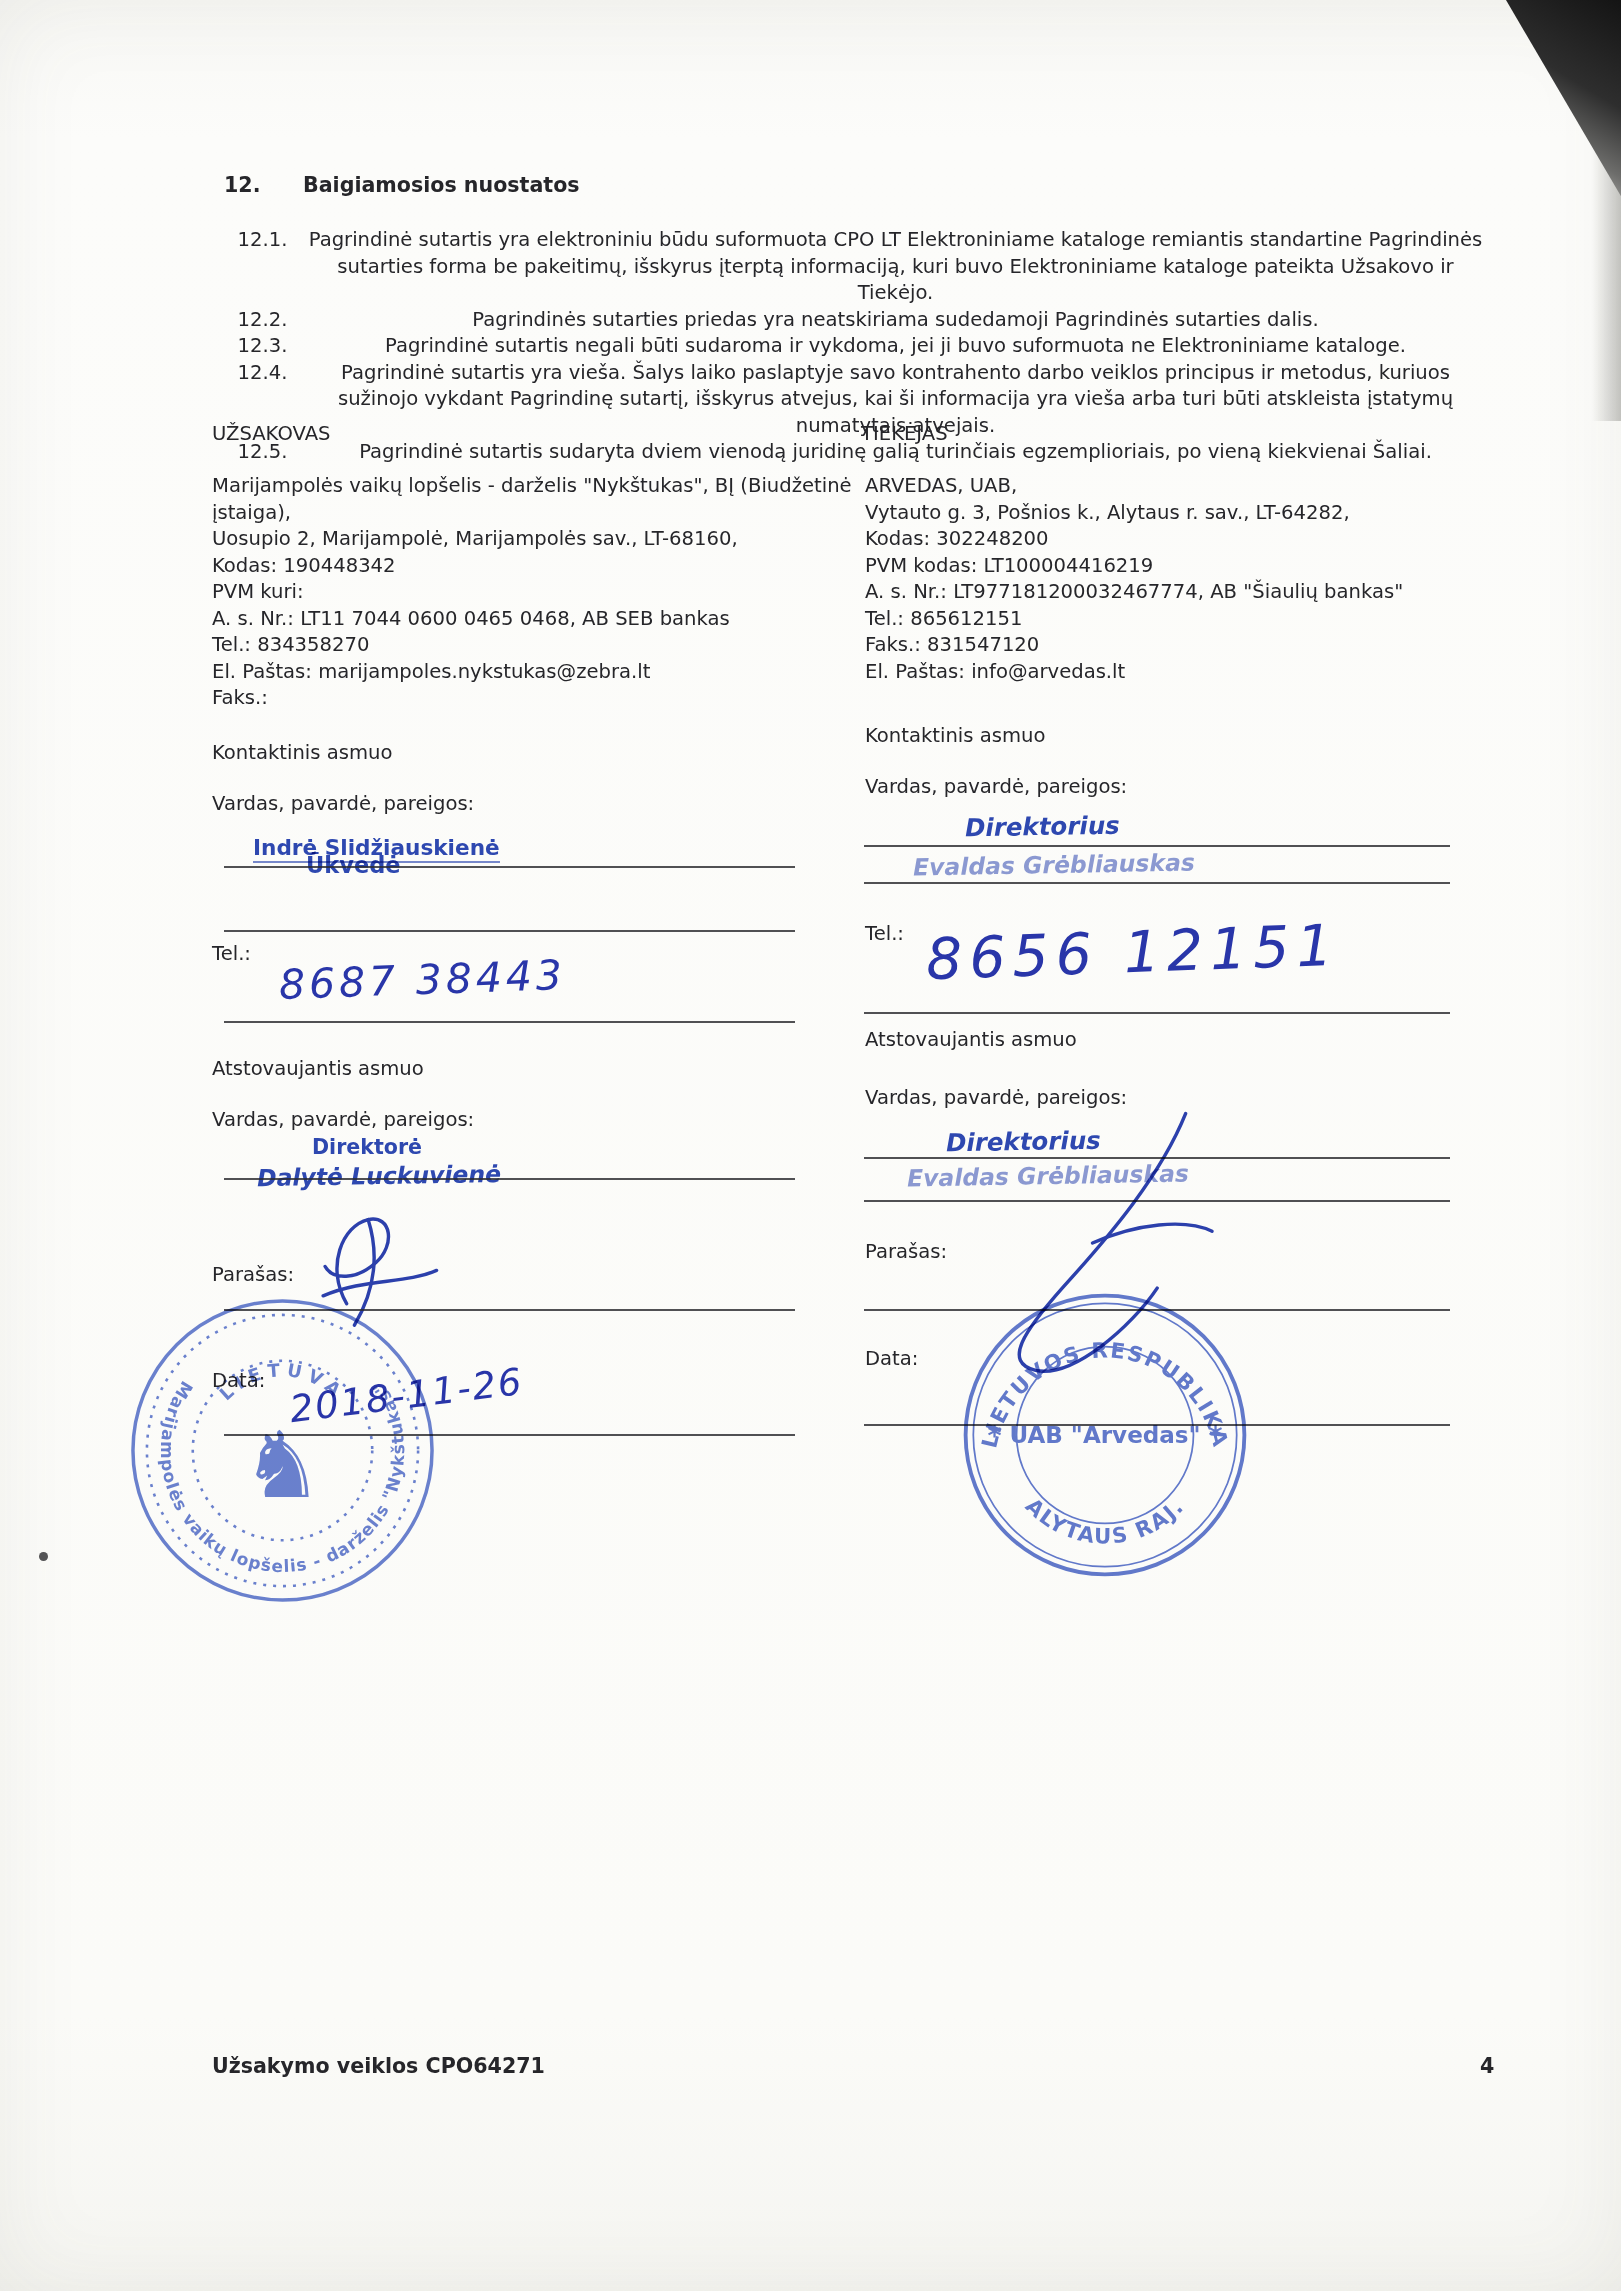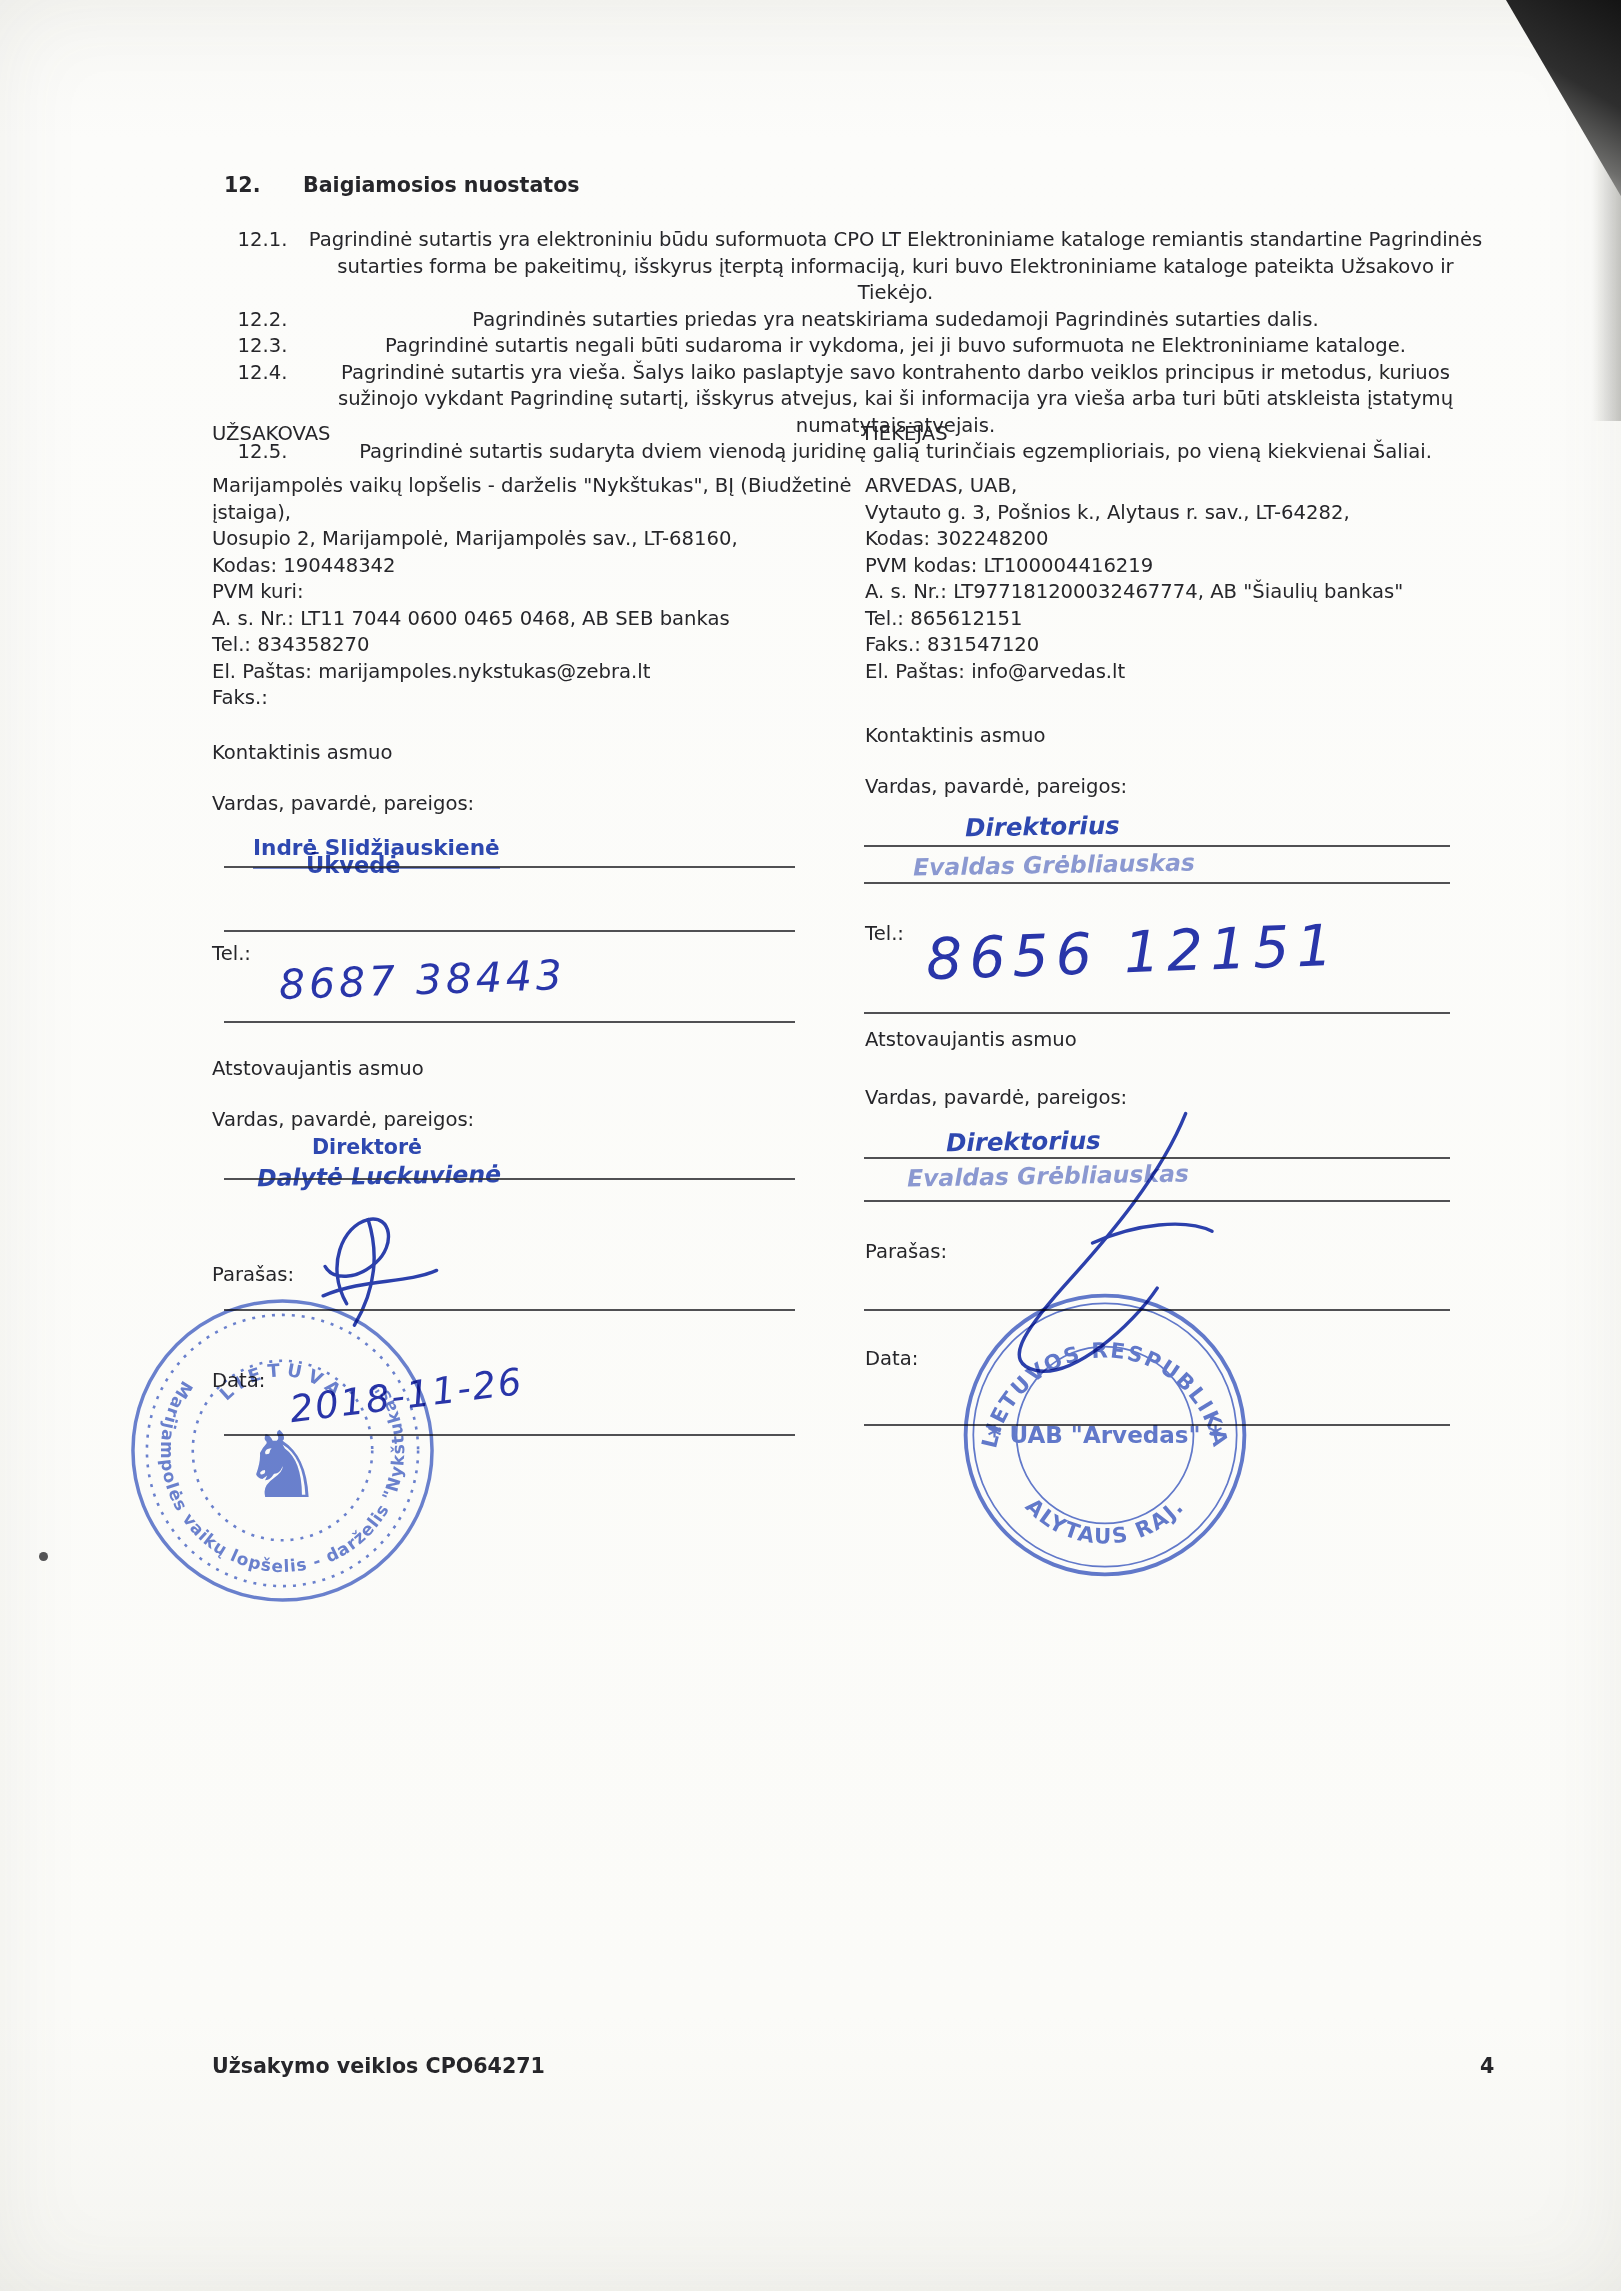--- a/index.html
+++ b/index.html
@@ -19,21 +19,21 @@
   .cnum { flex:0 0 77px; }
   .ctext { flex:1; }
   .addr { position:absolute; }
   .addr > div { font-size:19.6px; line-height:26.5px; }
   .uline { position:absolute; height:2px; background:rgba(42,42,46,.82); }
   .uline.left  { left:224px; width:571px; }
   .uline.right { left:864px; width:586px; }
 
   .blue-stamp-text { position:absolute; color:#2e49b4; white-space:nowrap; mix-blend-mode:multiply; }
   .pos  { font-weight:bold; font-size:22.5px; }
-  .nm   { font-weight:bold; font-size:21.6px; border-bottom:2px solid rgba(46,73,180,.65); padding-bottom:7px; }
+  .nm   { font-weight:bold; font-size:21.6px; border-bottom:2px solid rgba(46,73,180,.65); padding-bottom:1px; }
   .nm2  { font-style:italic; font-size:23.5px; font-weight:bold; transform:rotate(-1deg); }
   .faded { opacity:.55; border-bottom:none; }
   .hand { position:absolute; font-style:italic; color:#2936ad; white-space:nowrap; mix-blend-mode:multiply; }
   .hand-tel-l { font-size:41px; letter-spacing:3.9px; transform:rotate(-2deg); }
   .hand-tel-r { font-size:57px; letter-spacing:6.9px; transform:rotate(-2deg); }
   .hand-date  { font-size:37px; letter-spacing:2px; transform:rotate(-7deg); }
 
   .footer-label { position:absolute; font-size:20.6px; font-weight:bold; white-space:nowrap; }
 
   .corner {

